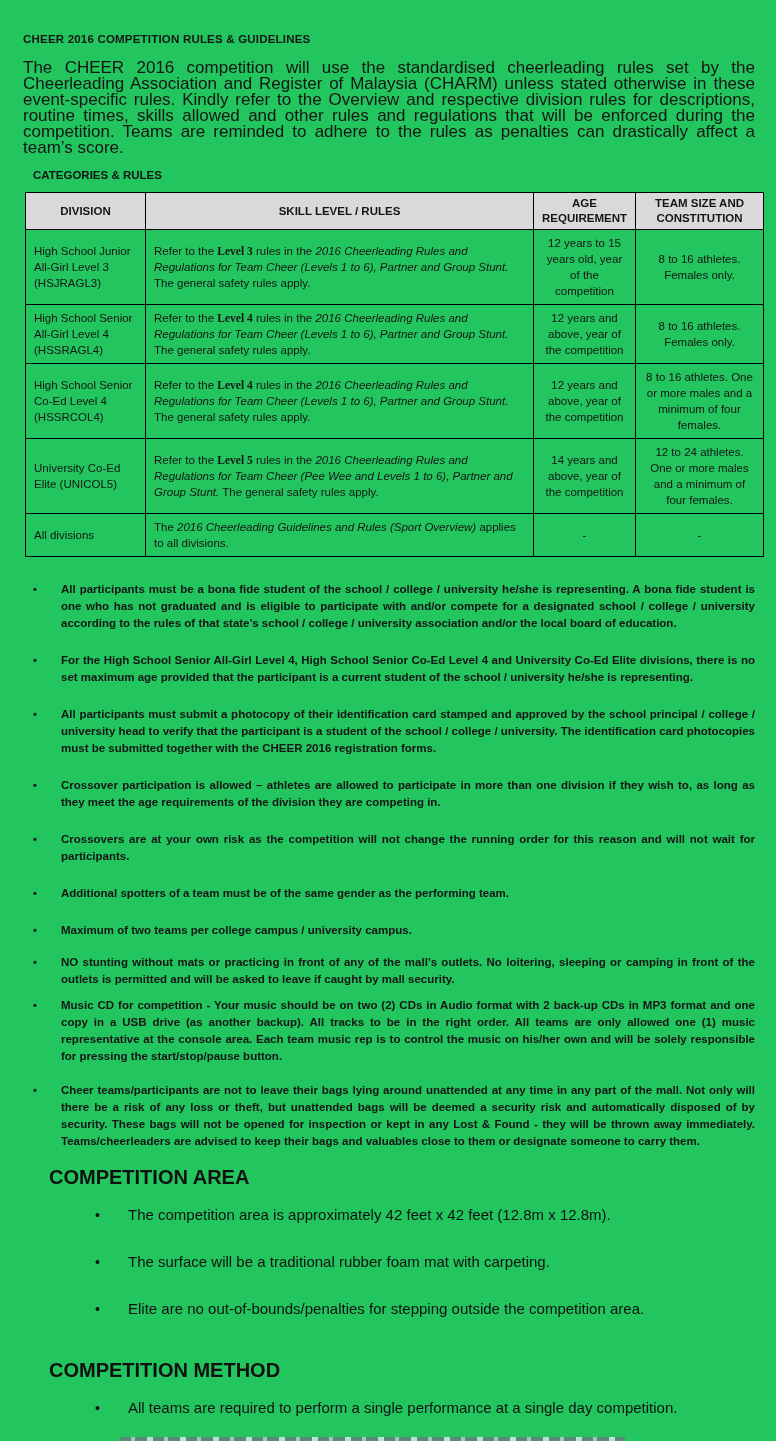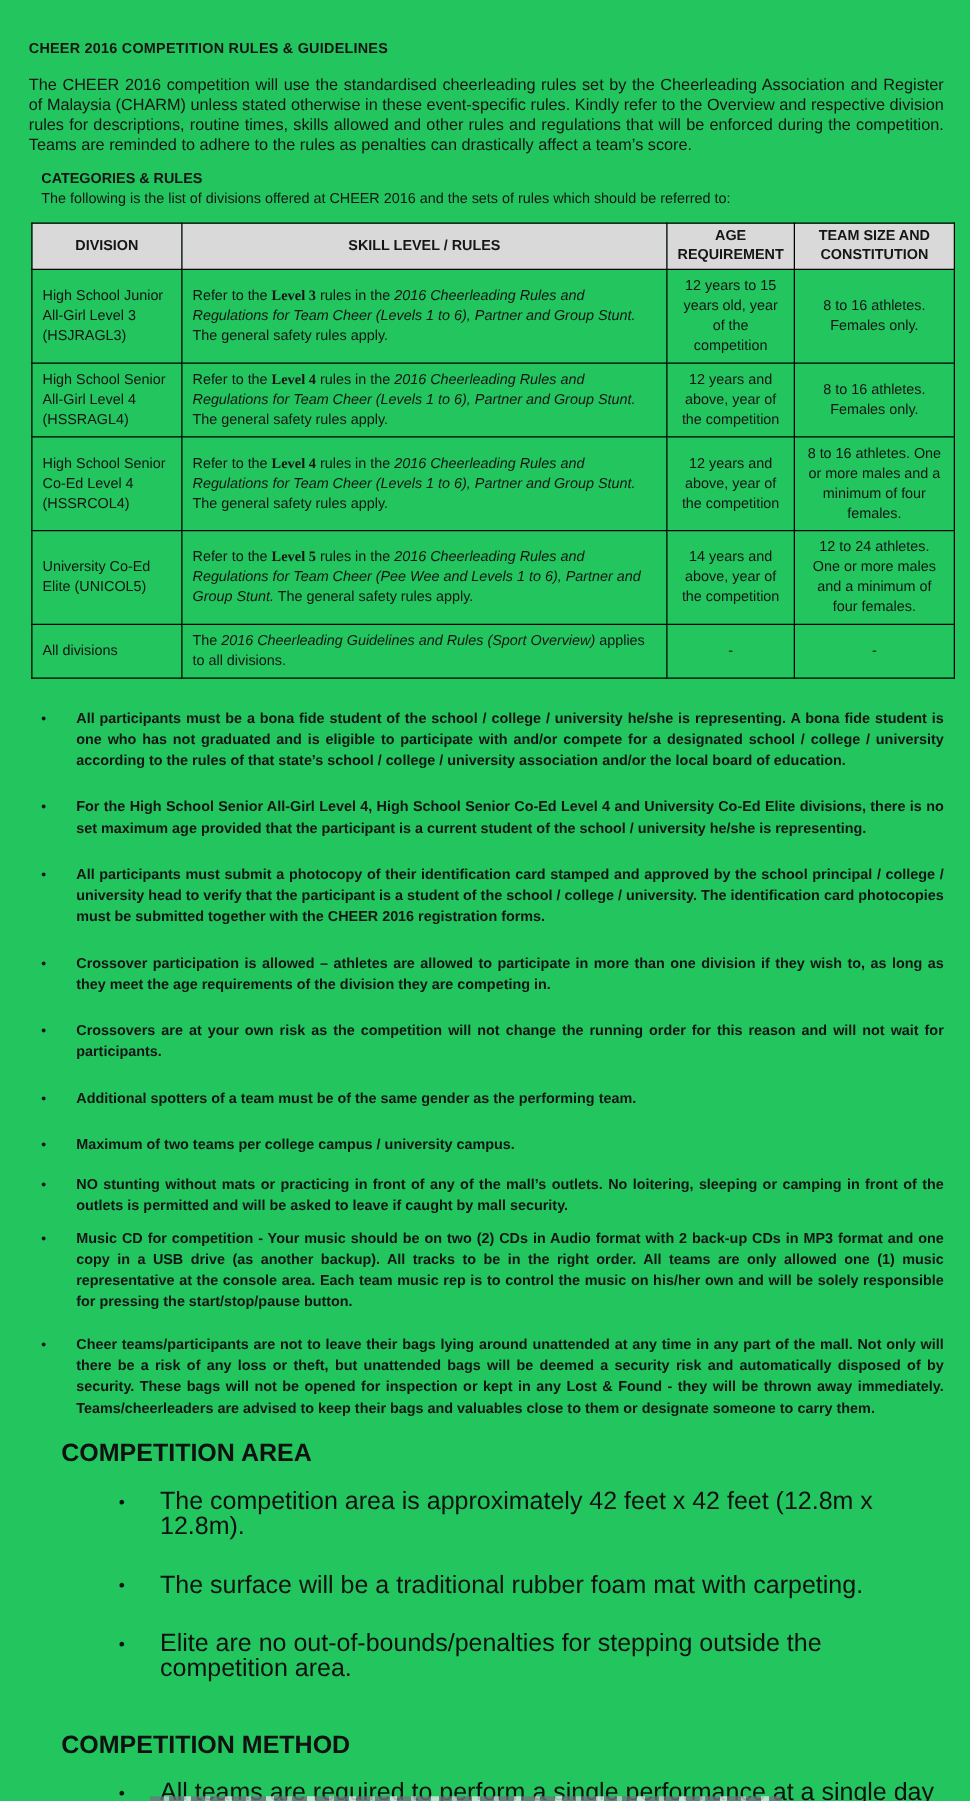--- a/index.html
+++ b/index.html
@@ -3,21 +3,21 @@
 <meta charset="utf-8">
 <style>
   html,body{margin:0;padding:0;background:#ffffff;}
   .page{
     position:relative;width:776px;height:1441px;overflow:hidden;
     background:#22c55e;color:#151515;
     font-family:"Liberation Sans",sans-serif;
   }
   .doc{padding:33px 21px 0 23px;}
   .title{font-size:11.5px;font-weight:bold;letter-spacing:.2px;margin:0;}
-  .intro{margin:15px 0 0 0;font-size:13px;line-height:16px;text-align:justify;}
+  .intro{margin:15px 0 0 0;font-size:17px;line-height:16px;text-align:justify;}
   .cat-head{margin:13px 0 0 10px;font-size:11.5px;font-weight:bold;}
   .cat-sub{margin:2px 0 0 10px;font-size:11.5px;line-height:16px;}
 
   table.divisions{border-collapse:collapse;margin:11px 0 0 2px;width:738px;font-size:11.5px;table-layout:fixed;}
   table.divisions th,table.divisions td{border:1px solid #000;}
   table.divisions th{
     background:#d9d9d9;font-weight:bold;text-align:center;vertical-align:middle;
     font-size:11.5px;line-height:15px;padding:3px 4px;height:30px;
   }
   table.divisions td{padding:5px 8px;vertical-align:middle;line-height:16px;}
@@ -32,21 +32,21 @@
   ul.bullets li:nth-child(7){margin-bottom:15px;}
   ul.bullets li:nth-child(8){margin-bottom:9px;}
   ul.bullets li:nth-child(9){margin-bottom:17px;}
   ul.bullets li:nth-child(10){margin-bottom:0;}
 
   .section{margin-left:10px;}
   .section h2{font-size:20px;font-weight:bold;margin:16px;color:#111;}
   .sec-area{margin-top:14px;}
   .sec-method{margin-top:40px;}
   .sec-warmup{margin-top:44px;}
-  ul.sec-bullets{list-style:none;margin:7px 0 0 0;padding:0;font-size:20px;line-height:20px;}
+  ul.sec-bullets{list-style:none;margin:7px 0 0 0;padding:0;font-size:15px;line-height:20px;}
   ul.sec-bullets li{position:relative;padding-left:95px;margin-bottom:27px;color:#111;}
   ul.sec-bullets li::before{content:"\2022";position:absolute;left:62px;top:0;font-size:14px;}
   ul.sec-bullets li:last-child{margin-bottom:0;}
   .sec-method ul.sec-bullets li,.sec-warmup ul.sec-bullets li{margin-bottom:0;}
 
   .cut-line{
     position:absolute;left:120px;top:1437px;width:505px;height:4px;
     background:repeating-linear-gradient(90deg,#6e7480 0 11px,#c9ccd4 11px 15px,#6e7480 15px 27px,#eceef2 27px 33px);
     opacity:.75;border-radius:1px;
   }
@@ -55,21 +55,20 @@
 <body>
 
 <div class="page">
   <div class="doc">
 
     <h1 class="title">CHEER 2016 COMPETITION RULES &amp; GUIDELINES</h1>
 
     <p class="intro">The CHEER 2016 competition will use the standardised cheerleading rules set by the Cheerleading Association and Register of Malaysia (CHARM) unless stated otherwise in these event-specific rules. Kindly refer to the Overview and respective division rules for descriptions, routine times, skills allowed and other rules and regulations that will be enforced during the competition. Teams are reminded to adhere to the rules as penalties can drastically affect a team’s score.</p>
 
     <div class="cat-head">CATEGORIES &amp; RULES</div>
-    <div class="cat-sub">The following is the list of divisions offered at CHEER 2016 and the sets of rules which should be referred to:</div>
 
     <table class="divisions">
       <colgroup>
         <col style="width:120px">
           <col style="width:388px">
           <col style="width:102px">
           <col style="width:128px">
       </colgroup>
       <thead>
         <tr>

